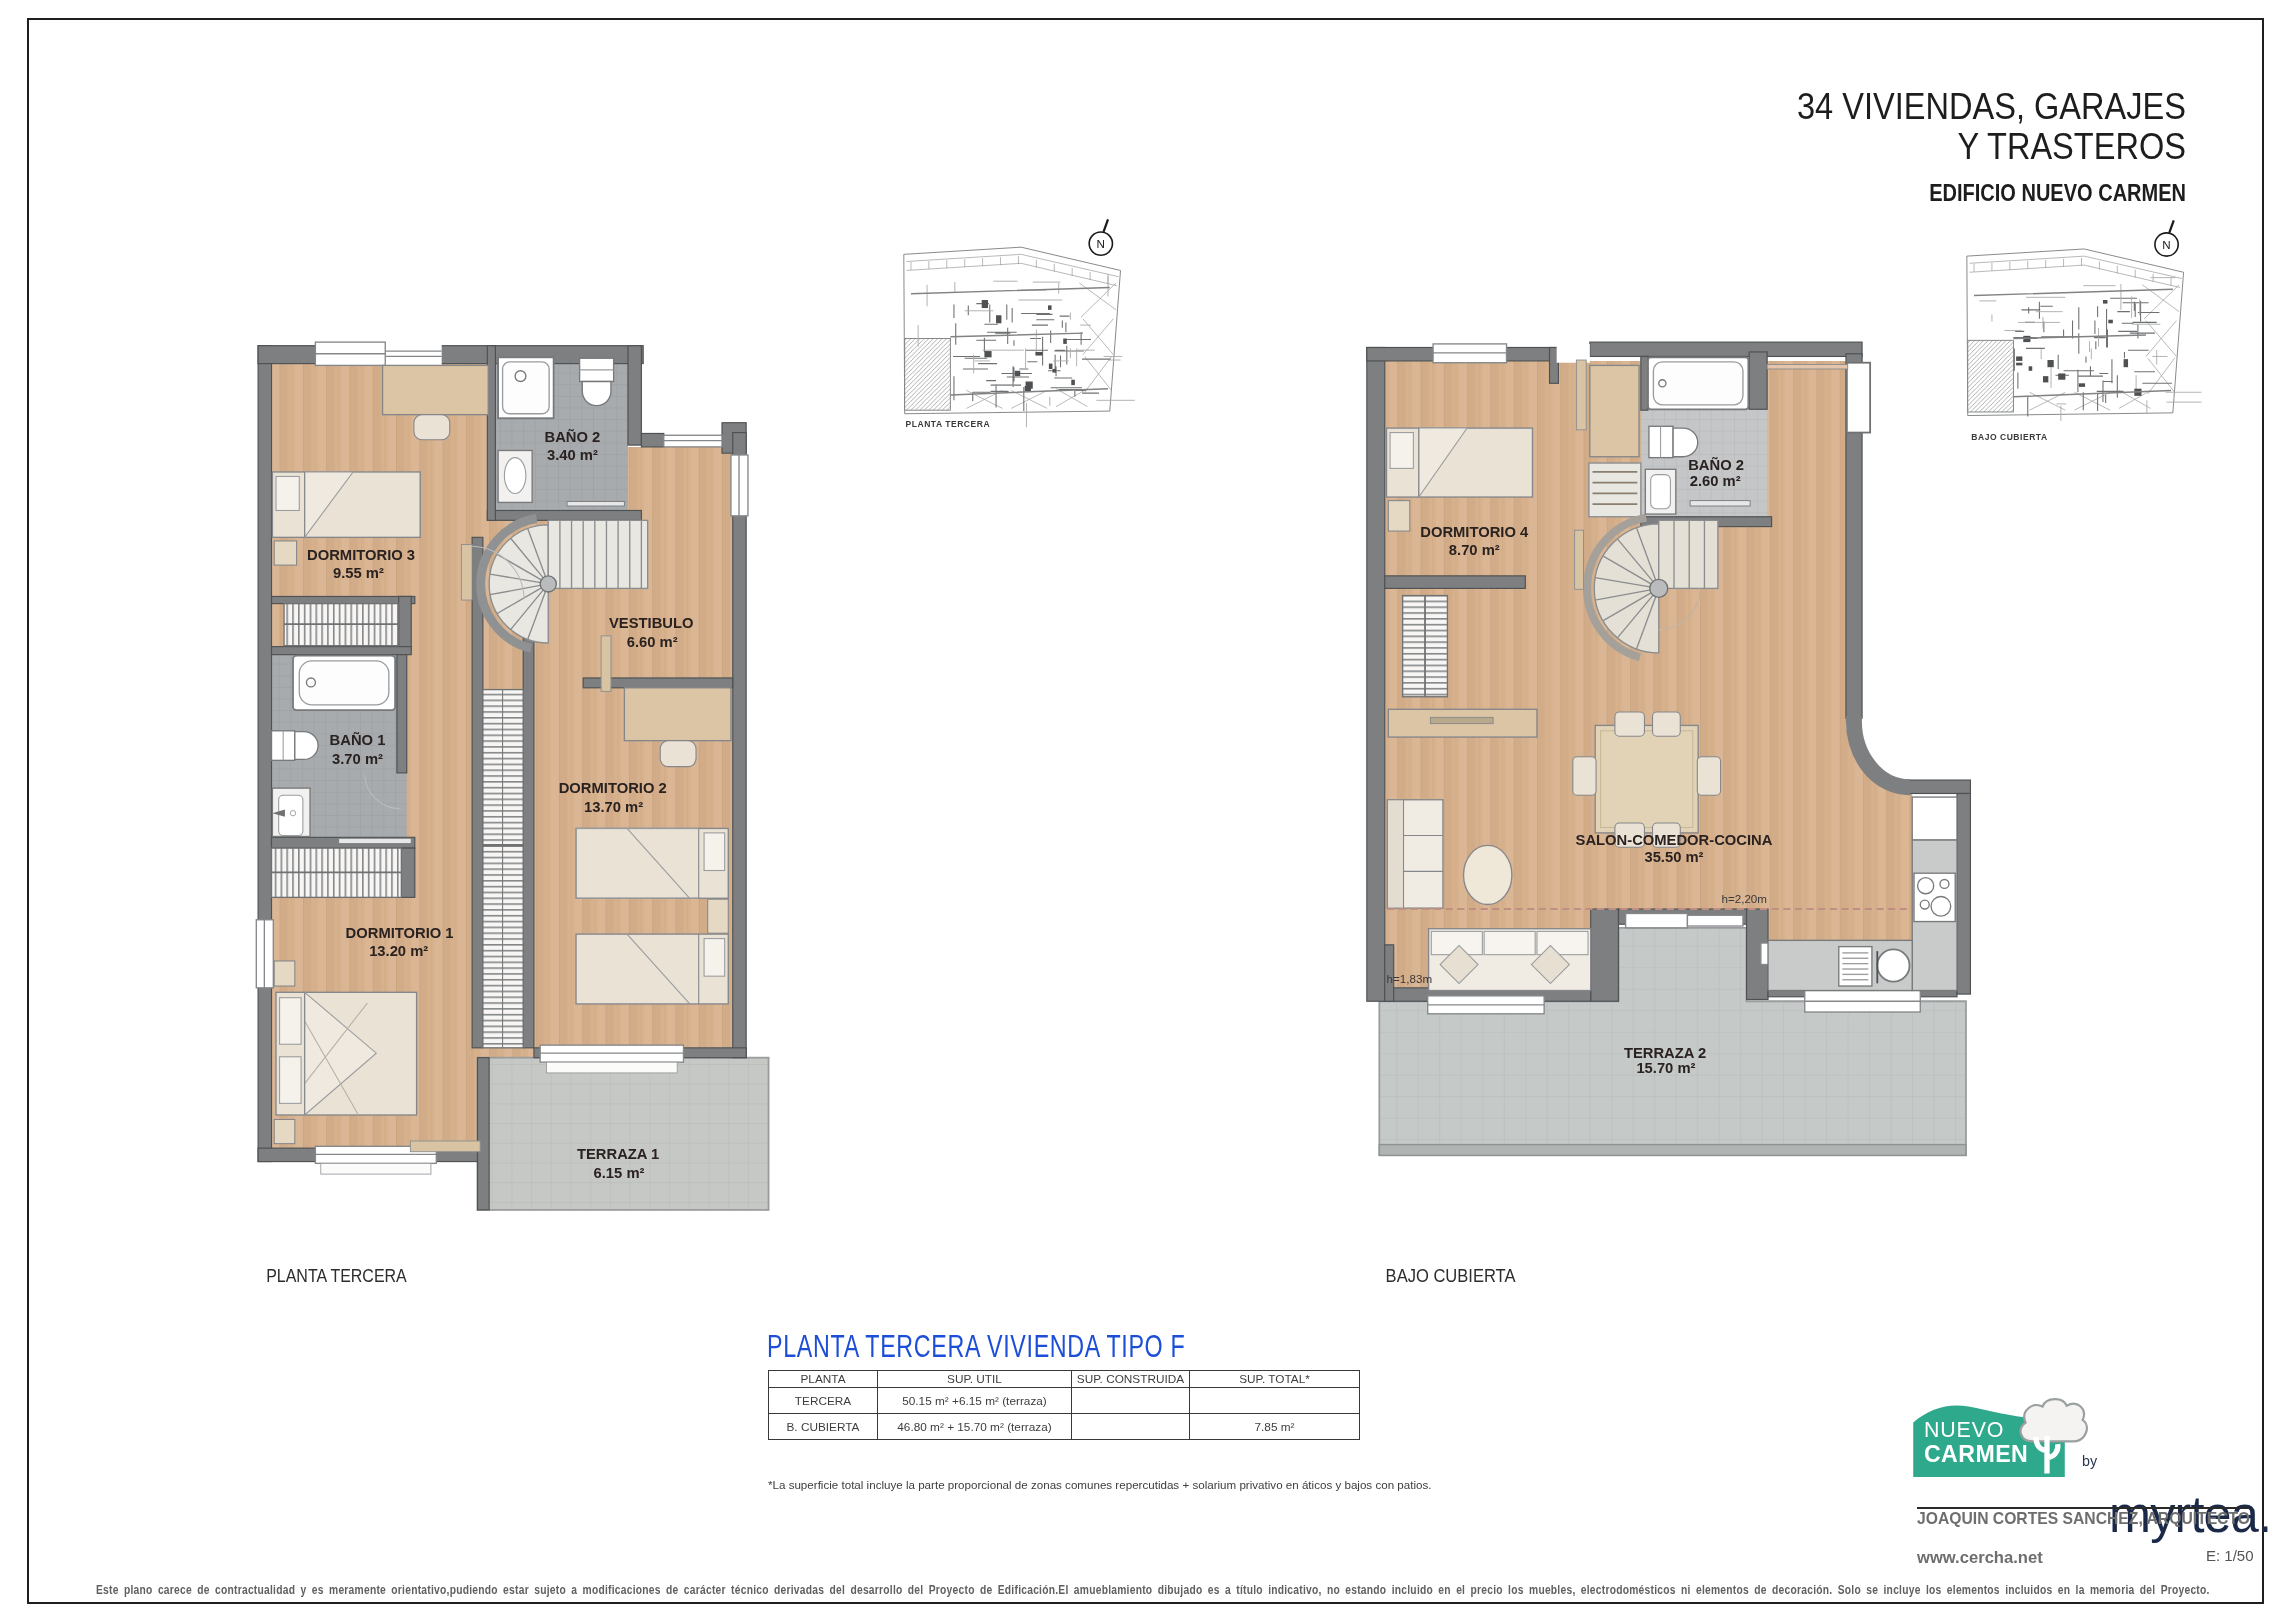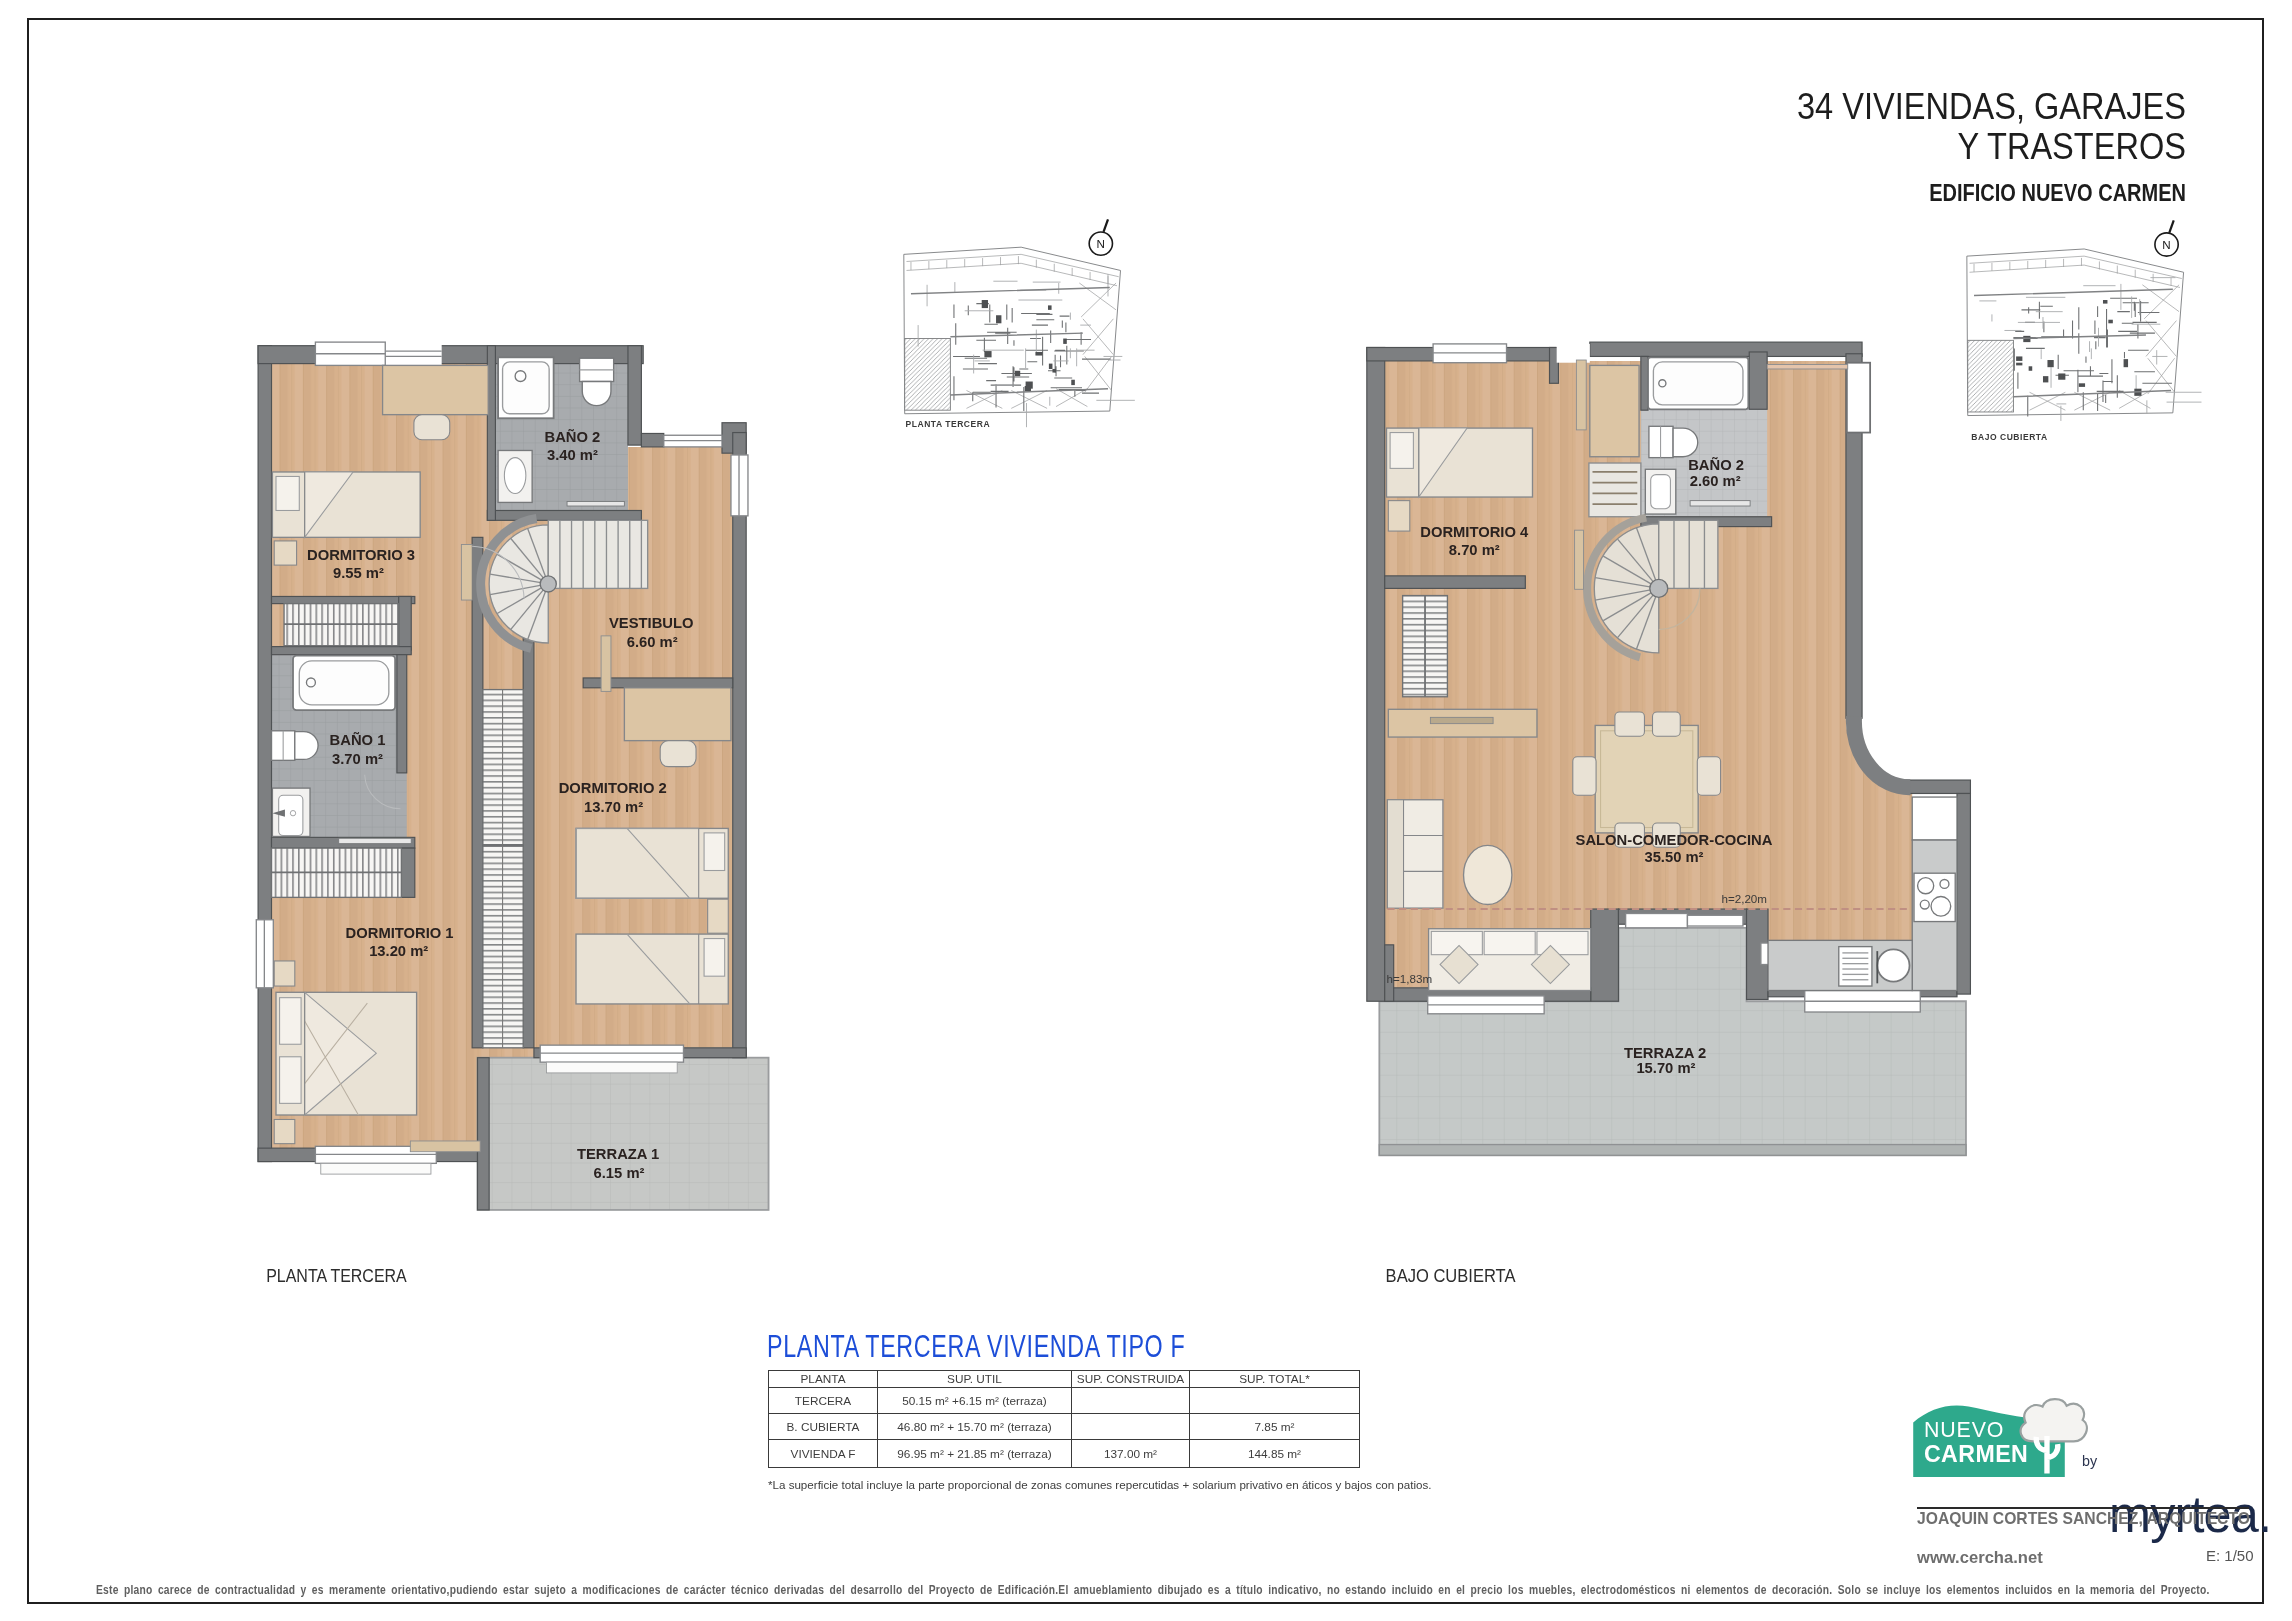--- a/index.html
+++ b/index.html
@@ -557,26 +557,20 @@
         <td style="border:0.9px solid #3a3a3a;">50.15 m² +6.15 m² (terraza)</td>
         <td style="border:0.9px solid #3a3a3a;"></td>
         <td style="border:0.9px solid #3a3a3a;"></td>
       </tr>
 <tr style="height:26px;">
         <td style="border:0.9px solid #3a3a3a;">B. CUBIERTA</td>
         <td style="border:0.9px solid #3a3a3a;">46.80 m² + 15.70 m² (terraza)</td>
         <td style="border:0.9px solid #3a3a3a;"></td>
         <td style="border:0.9px solid #3a3a3a;">7.85 m²</td>
       </tr>
-<tr style="height:28px;">
-        <td style="border:0.9px solid #3a3a3a;">VIVIENDA F</td>
-        <td style="border:0.9px solid #3a3a3a;">96.95 m² + 21.85 m² (terraza)</td>
-        <td style="border:0.9px solid #3a3a3a;">137.00 m²</td>
-        <td style="border:0.9px solid #3a3a3a;">144.85 m²</td>
-      </tr>
 </tbody>
   </table>
 
 <div class="abs" style="left:768px;top:1478px;font-size:11.6px;color:#3d3d3d;">*La superficie total incluye la parte proporcional de zonas comunes repercutidas +  solarium privativo en áticos y bajos con patios.</div>
 
 <div class="abs" style="left:1913px;top:1403px;width:152px;height:74px;">
 <svg width="152" height="74" viewBox="0 0 170 83">
 <path d="M0,22 C18,6 40,0 62,4 C95,10 130,22 170,16 L170,83 L0,83 Z" fill="#2ea98c"></path>
 <text x="12" y="38" font-family="Liberation Sans, sans-serif" font-size="24" fill="#ffffff" letter-spacing="1">NUEVO</text>
 <text x="12" y="66" font-family="Liberation Sans, sans-serif" font-size="26" font-weight="bold" fill="#ffffff" letter-spacing="0.5">CARMEN</text>

